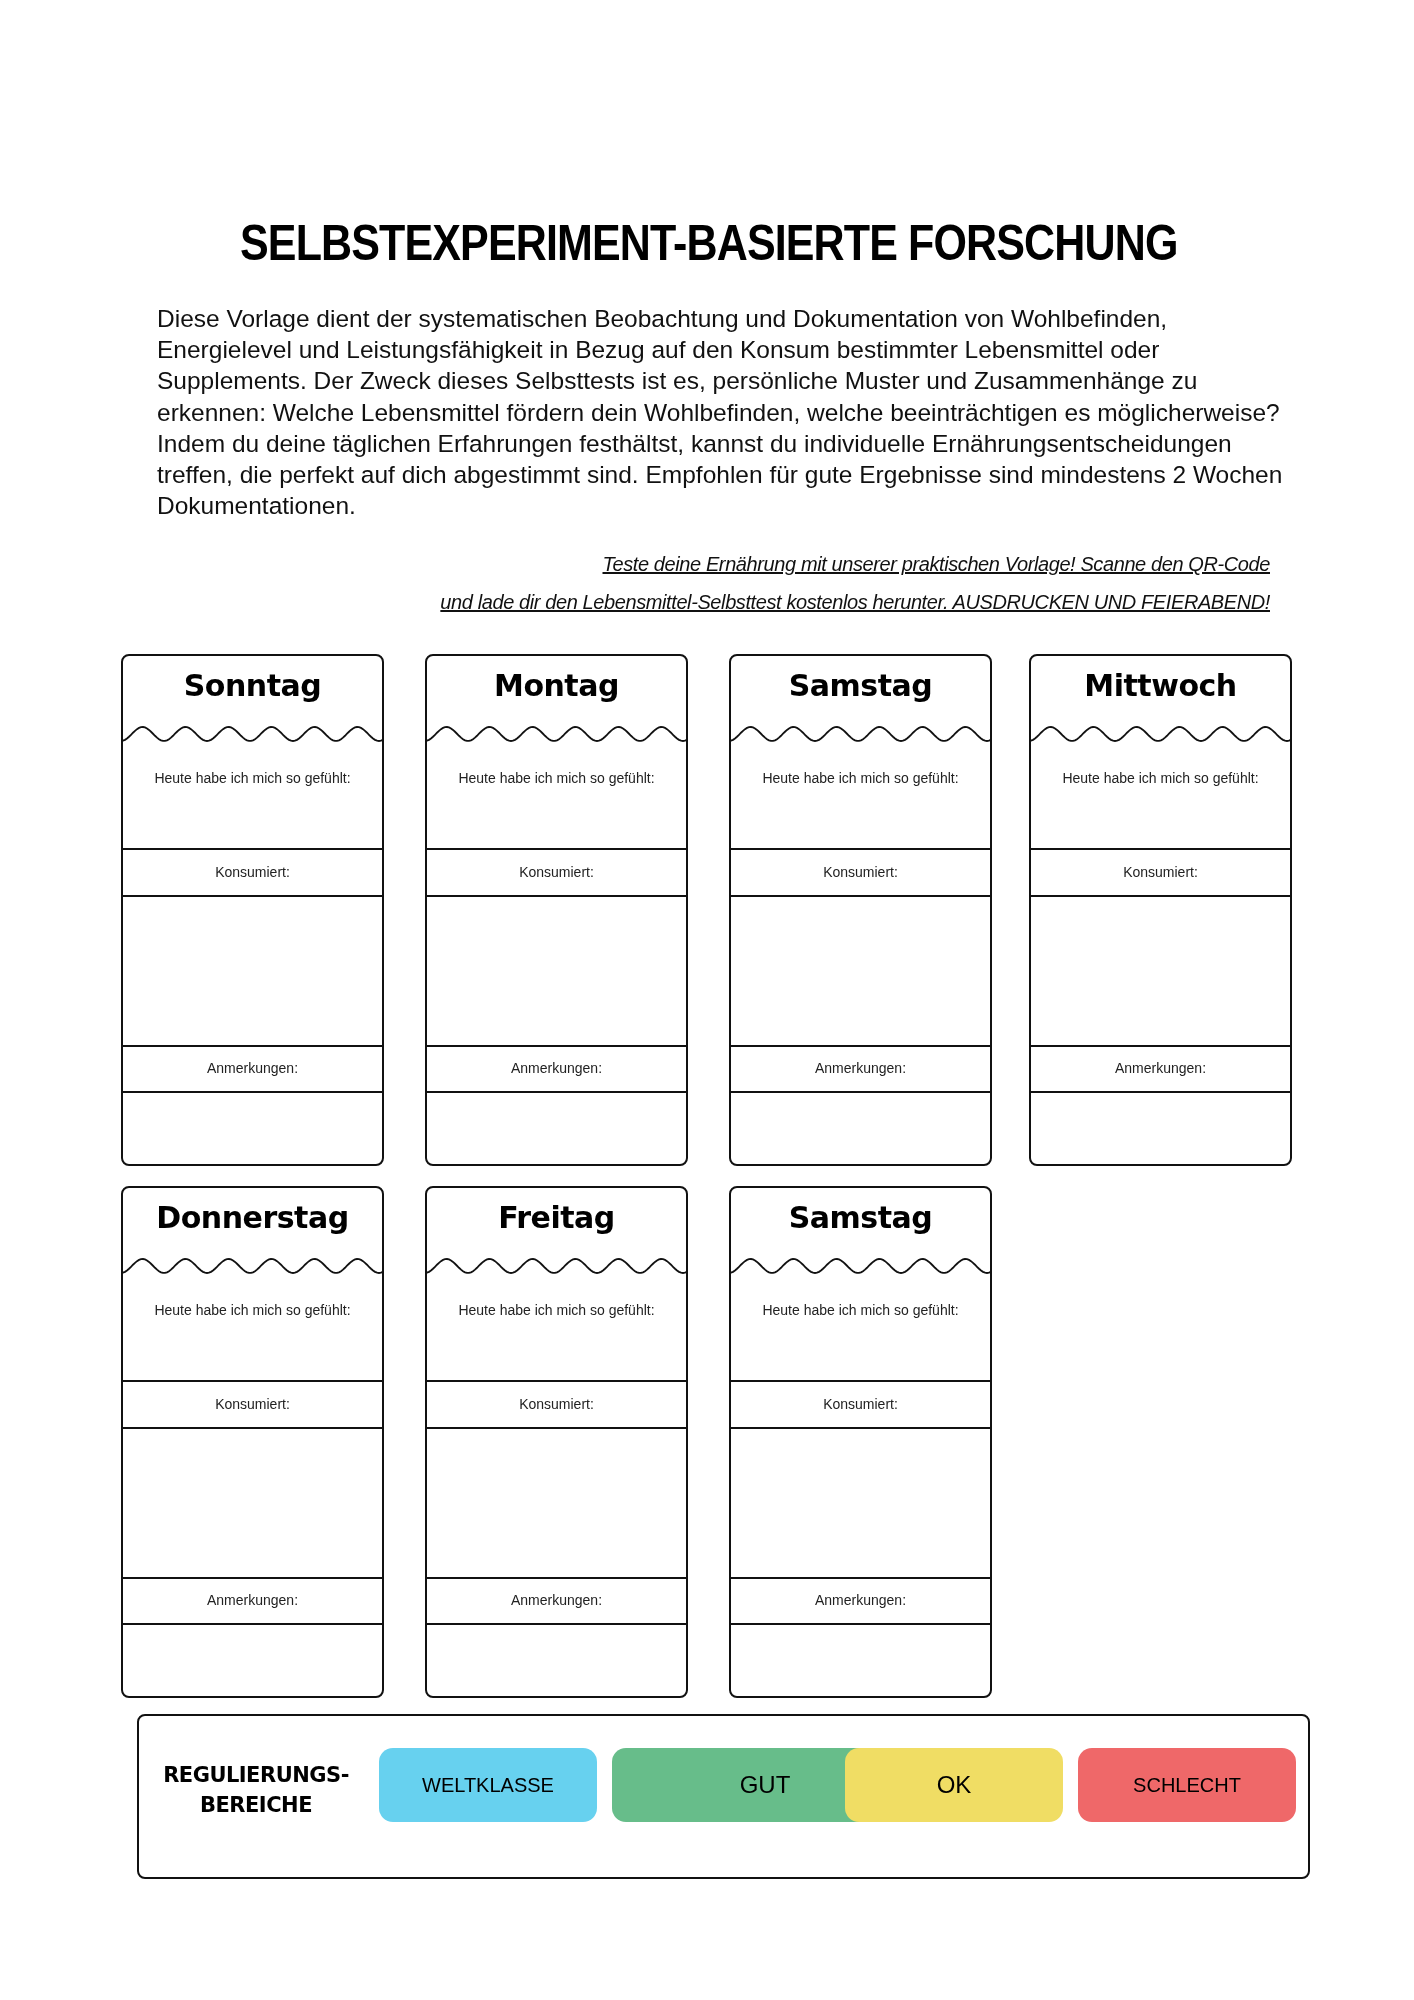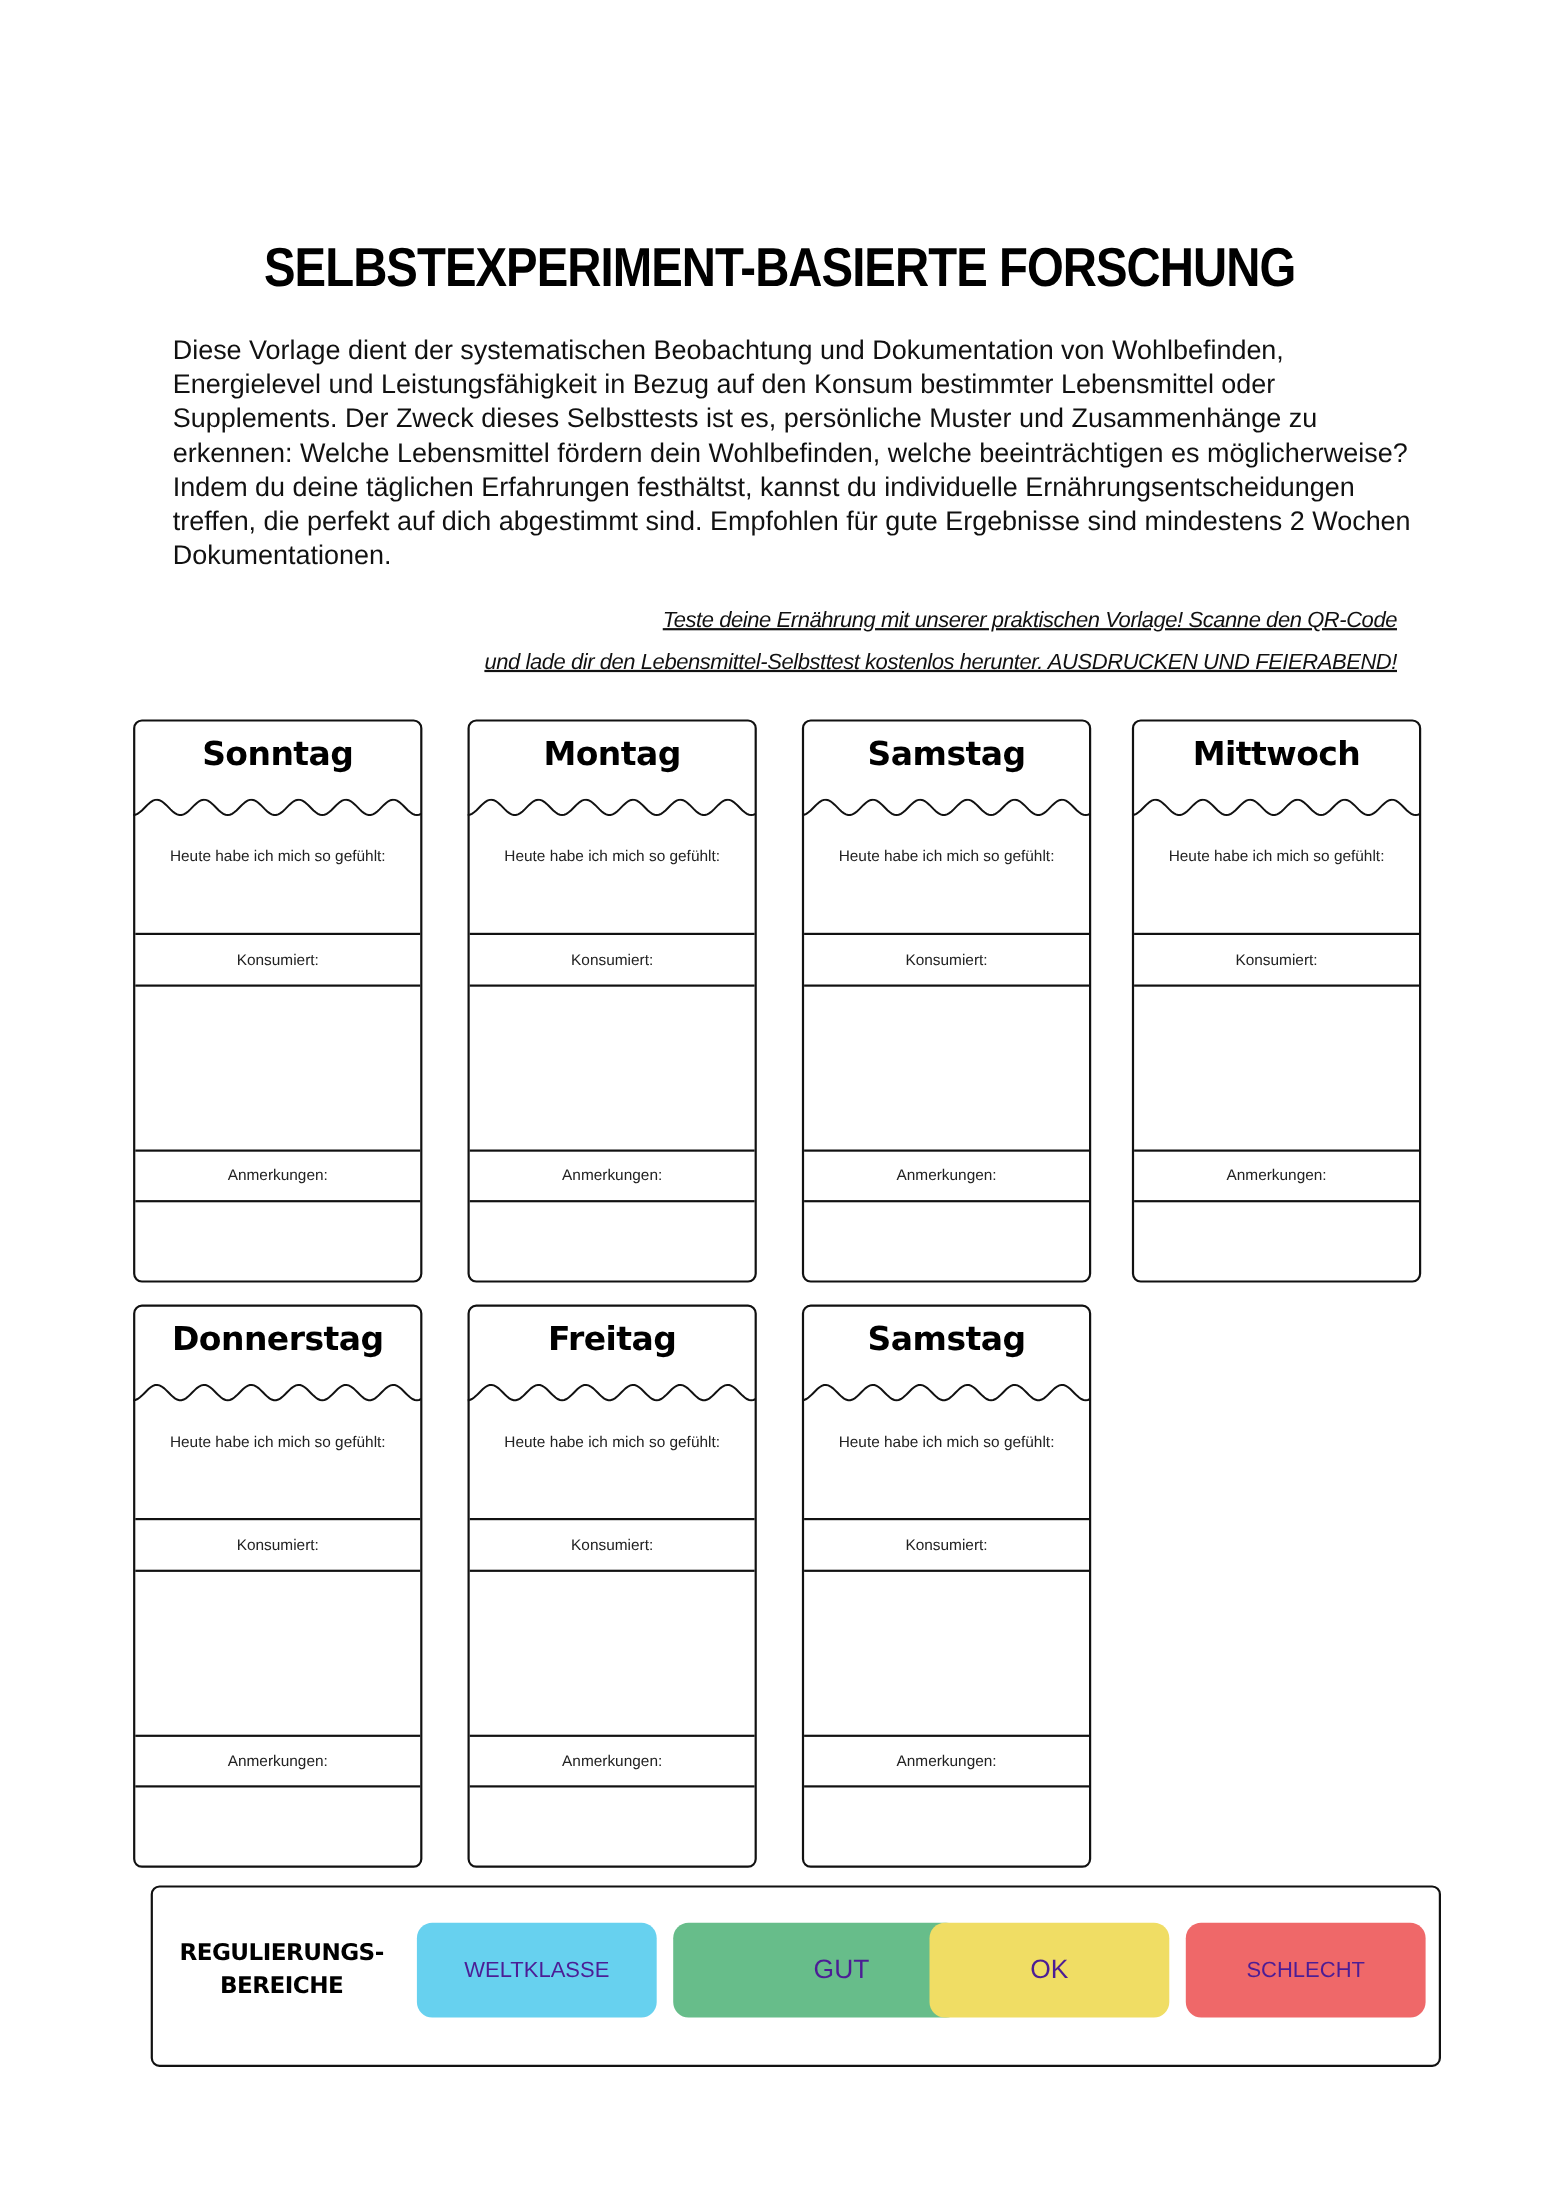--- a/index.html
+++ b/index.html
@@ -52,23 +52,23 @@
     position: absolute; left: 137px; top: 1714px; width: 1173px; height: 165px;
     border: 2px solid #111; border-radius: 8px; box-sizing: border-box; background: #fff;
   }
   .legend .legend-title {
     position: absolute; left: 12px; top: 44px; width: 210px; text-align: center;
     font-family: "DejaVu Sans", sans-serif; font-weight: 700; font-size: 21px; line-height: 30px; color: #000;
     letter-spacing: -0.5px;
   }
   .legend .legend-title span { display: block; }
   .range {
-    position: absolute; top: 32px; width: 218px; height: 86px; border-radius: 14px;
+    position: absolute; top: 32px; width: 218px; height: 74px; border-radius: 14px;
     display: flex; align-items: center; justify-content: center;
-    font-family: "Liberation Sans", sans-serif; font-size: 20px; color: #4c1d95;
+    font-family: "Liberation Sans", sans-serif; font-size: 20px; color: #000000;
   }
   .range.gut { font-size: 24px; padding-left: 44px; }
   .range.ok { font-size: 24px; }
 </style>
 </head>
 <body>
 
 <div class="title">SELBSTEXPERIMENT-BASIERTE FORSCHUNG</div>
 
 <div class="intro">Diese Vorlage dient der systematischen Beobachtung und Dokumentation von Wohlbefinden, Energielevel und Leistungsfähigkeit in Bezug auf den Konsum bestimmter Lebensmittel oder Supplements. Der Zweck dieses Selbsttests ist es, persönliche Muster und Zusammenhänge zu erkennen: Welche Lebensmittel fördern dein Wohlbefinden, welche beeinträchtigen es möglicherweise? Indem du deine täglichen Erfahrungen festhältst, kannst du individuelle Ernährungsentscheidungen treffen, die perfekt auf dich abgestimmt sind. Empfohlen für gute Ergebnisse sind mindestens 2 Wochen Dokumentationen.</div>

